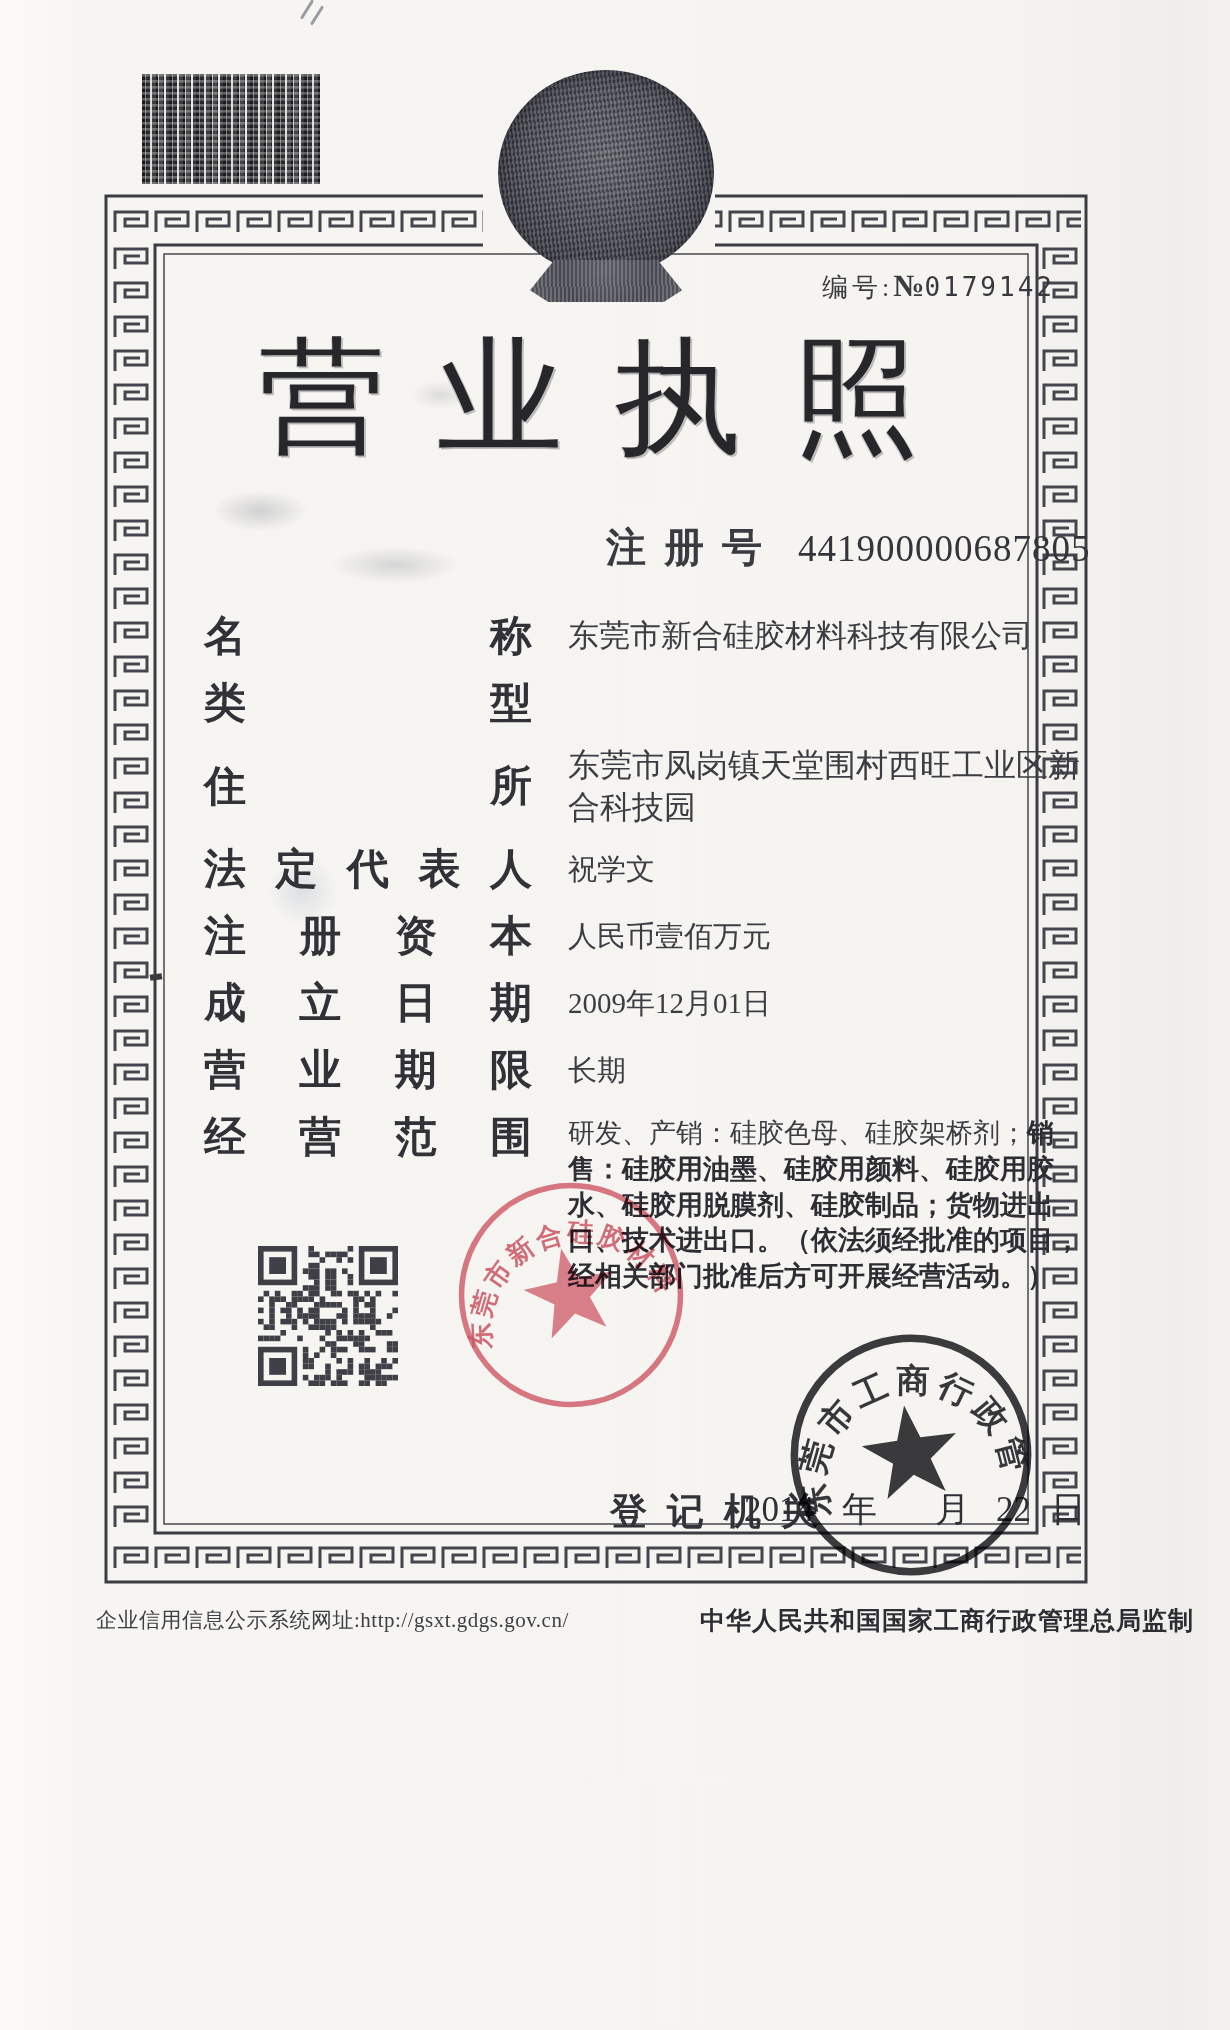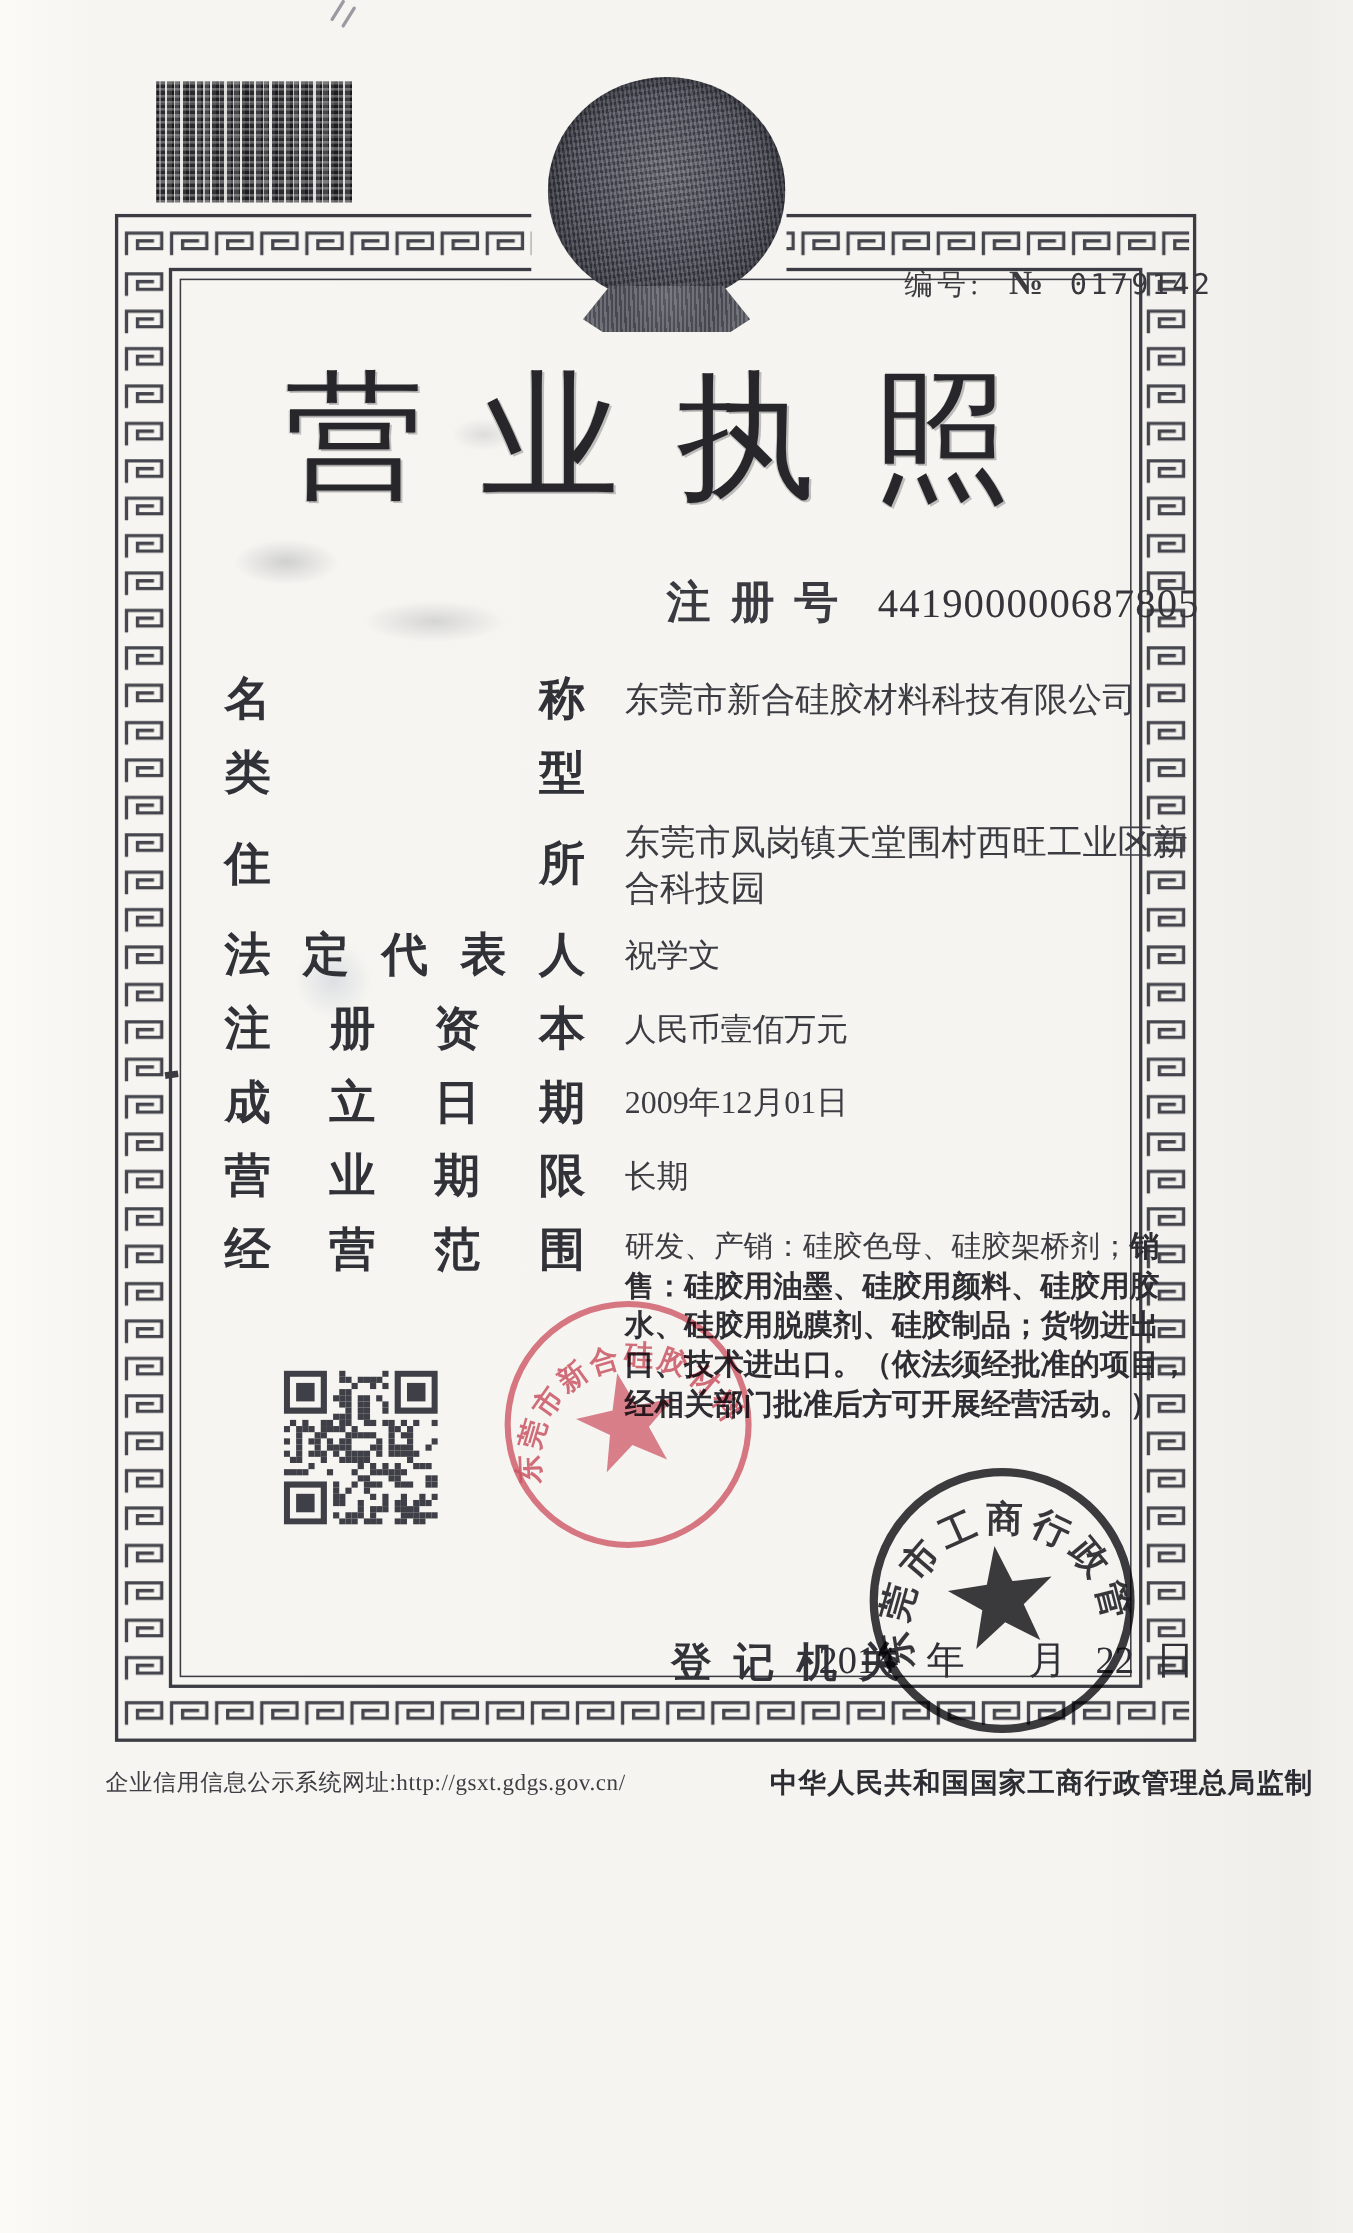--- a/index.html
+++ b/index.html
@@ -28,21 +28,21 @@
   .emblem-base{
     position:absolute;left:36px;top:190px;width:152px;height:42px;
     clip-path:polygon(16% 0,84% 0,100% 72%,88% 100%,12% 100%,0 72%);
     background:
       repeating-linear-gradient(88deg, rgba(235,235,240,.22) 0 2px, rgba(0,0,0,0) 2px 4px),
       radial-gradient(circle at 50% 20%, #5a5a62 0%, #46464f 55%, #55555e 100%);
   }
   
   .frame{position:absolute;left:103px;top:193px;z-index:1;}
   
-  .serial{position:absolute;left:822px;top:239px;z-index:4;display:flex;align-items:baseline;gap:24px;color:#3b3b40;}
+  .serial{position:absolute;left:822px;top:268px;z-index:4;display:flex;align-items:baseline;gap:0;color:#3b3b40;}
   .serial .lab{font-size:26px;letter-spacing:4px;}
   .serial .nosym{font-weight:bold;font-size:31px;}
   .serial .digits{font-family:"DejaVu Sans Mono",monospace;font-size:26px;letter-spacing:3px;color:#38383e;}
   
   .title{
     position:absolute;left:0;top:328px;width:1230px;z-index:4;text-align:center;
     font-family:"Liberation Sans",sans-serif;font-weight:400;font-size:126px;line-height:1.1;
     letter-spacing:52px;color:#26262b;
     text-shadow:2px 2px 0 rgba(45,45,52,.28), -1px 1px 0 rgba(45,45,52,.22);
   }

